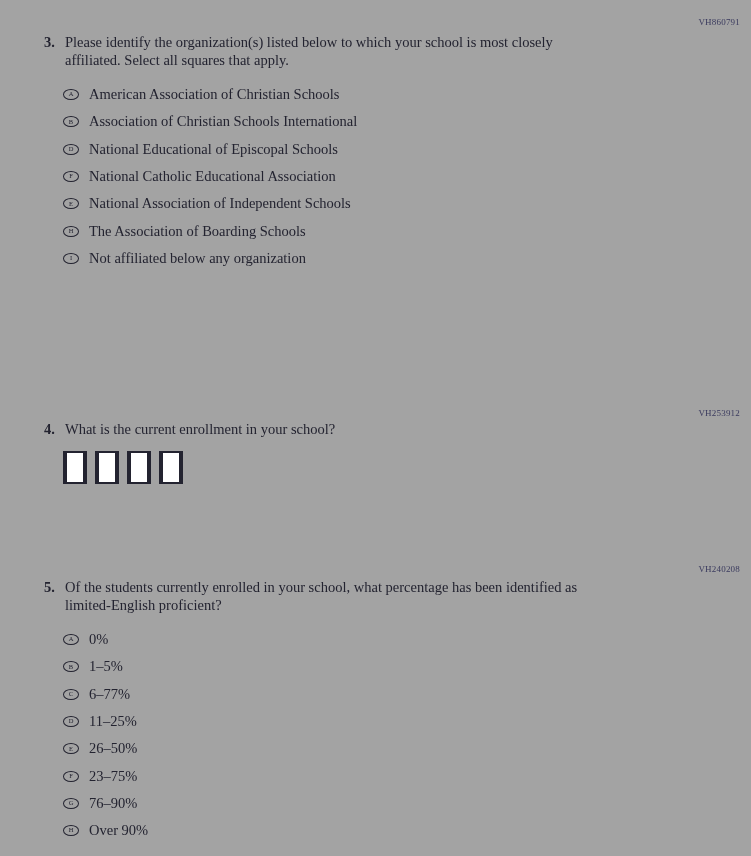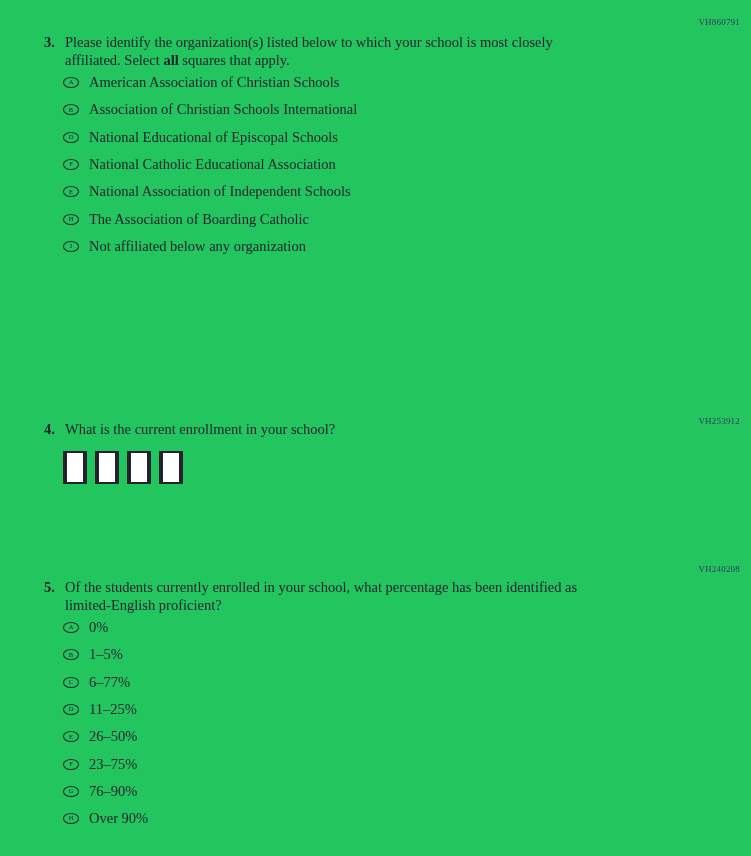--- a/index.html
+++ b/index.html
@@ -5,34 +5,34 @@
   :root {
     --ink: #232330;
     --code: #3a3a5e;
   }
   * { box-sizing: border-box; }
   html, body { margin: 0; padding: 0; background: #ffffff; }
   .page {
     position: relative;
     width: 751px;
     height: 856px;
-    background: #22c55e;
+    background: #a3a3a3;
     font-family: "Liberation Serif", "DejaVu Serif", serif;
     color: var(--ink);
     overflow: hidden;
   }
   .qcode {
     position: absolute;
     right: 11px;
     font-size: 9px;
     letter-spacing: 0.2px;
     color: var(--code);
   }
   #code-q3 { top: 17px; }
-  #code-q4 { top: 408px; margin-top: 8px; }
+  #code-q4 { top: 408px; }
   #code-q5 { top: 564px; }
 
   .question {
     position: absolute;
     left: 44px;
   }
   #q3 { top: 34px; }
   #q4 { top: 421px; }
   #q5 { top: 579px; }
 
@@ -42,23 +42,23 @@
     width: 21px;
     font-size: 14.5px;
     line-height: 17.5px;
     font-weight: bold;
   }
   .q-text {
     width: 532px;
     font-size: 14.5px;
     line-height: 17.5px;
   }
-  .q-text .bold { font-weight: bold; }
-
-  .options { margin-top: 0; margin-left: 19px; }
+  .q-text .bold { font-weight: normal; }
+
+  .options { margin-top: 12px; margin-left: 19px; }
   .option-row {
     display: flex;
     align-items: center;
     height: 27.3px;
   }
   .bubble {
     flex: none;
     width: 16px;
     height: 11px;
     border: 1.4px solid var(--ink);
@@ -130,21 +130,21 @@
       <div class="option-row">
         <span class="bubble">
             <span>E</span>
           </span>
         <span class="option-label">National Association of Independent Schools</span>
       </div>
       <div class="option-row">
         <span class="bubble">
             <span>H</span>
           </span>
-        <span class="option-label">The Association of Boarding Catholic</span>
+        <span class="option-label">The Association of Boarding Schools</span>
       </div>
       <div class="option-row">
         <span class="bubble">
             <span>I</span>
           </span>
         <span class="option-label">Not affiliated below any organization</span>
       </div>
     </div>
   </div>
 

